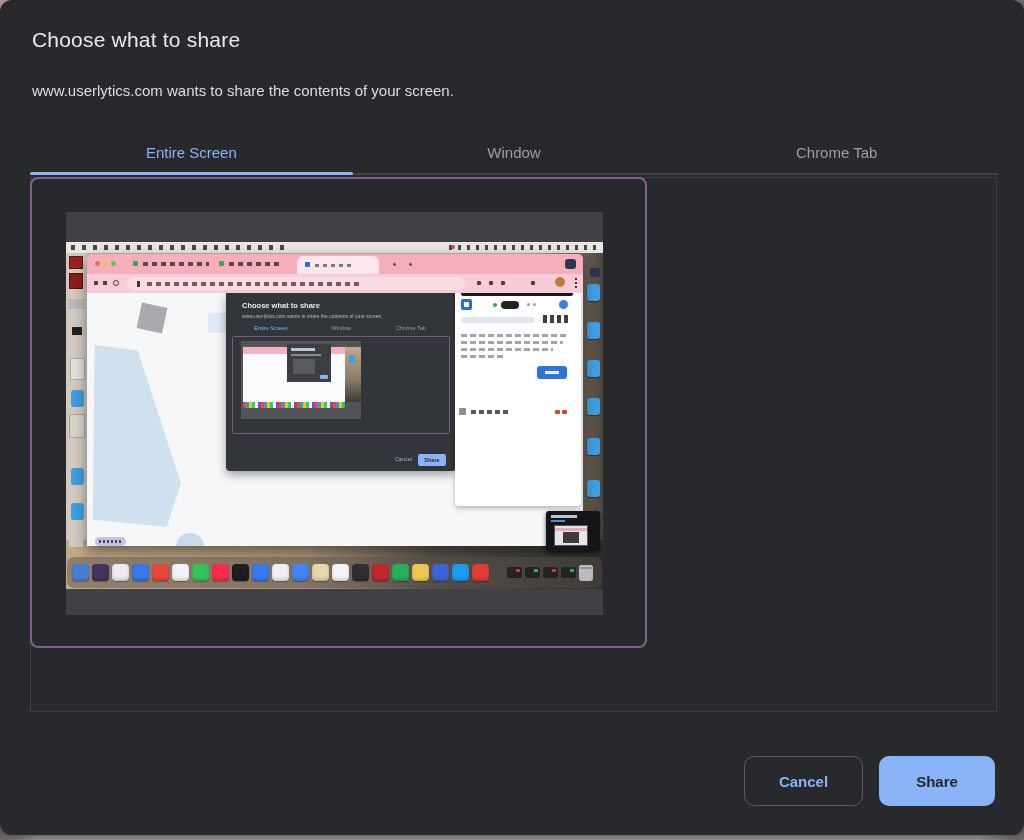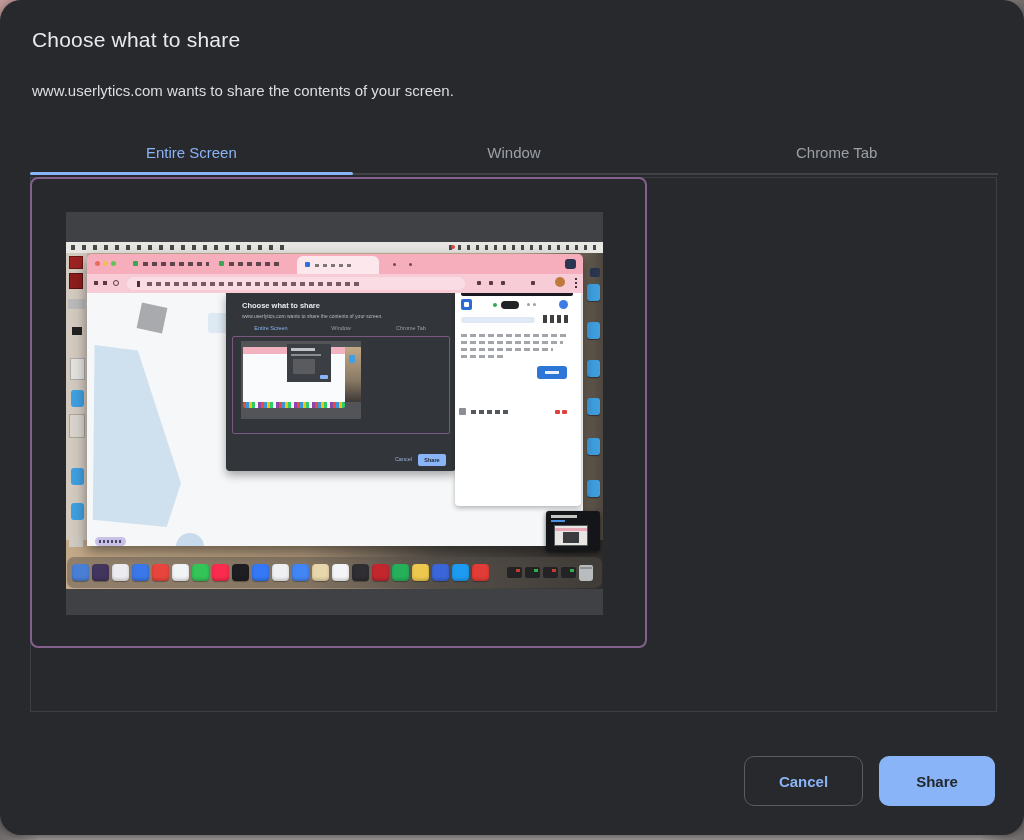--- a/index.html
+++ b/index.html
@@ -8,21 +8,21 @@
     font-family:"Liberation Sans", sans-serif;
     background:linear-gradient(90deg,#6f6c6b 0,#a9a5a3 40px,#a9a5a3 980px,#6f6c6b 1024px);
     position:relative;
   }
   .bg-pink-sliver { position:absolute; left:0; top:0; width:16px; height:96px; background:#c49b9a; }
 
   
   .dialog {
     position:absolute; left:0; top:0; right:0; bottom:5px;
     background:var(--dialog_bg,#27292d);
-    border-radius:21px;
+    border-radius:12px;
     box-shadow:0 2px 10px rgba(0,0,0,.5);
   }
   .title { position:absolute; left:32px; top:28px; font-size:21px; font-weight:500; color:var(--title_color,#e8eaed); letter-spacing:.2px; }
   .subtitle { position:absolute; left:32px; top:82px; font-size:15px; color:var(--subtitle_color,#dcdee1); }
 
   .tabstrip { position:absolute; left:30px; top:131px; width:968px; height:44px; display:flex; border-bottom:2px solid #3f4246; }
   .tab { flex:1 1 0; display:flex; align-items:center; justify-content:center; font-size:15px; font-weight:500; color:var(--tab_inactive,#9aa0a6); cursor:pointer; position:relative; }
   .tab.active { color:var(--accent_blue,#8ab4f8); }
   .tab.active::after { content:""; position:absolute; left:0; right:0; bottom:-2px; height:3px; background:var(--accent_blue,#8ab4f8); border-radius:2px; }
 

